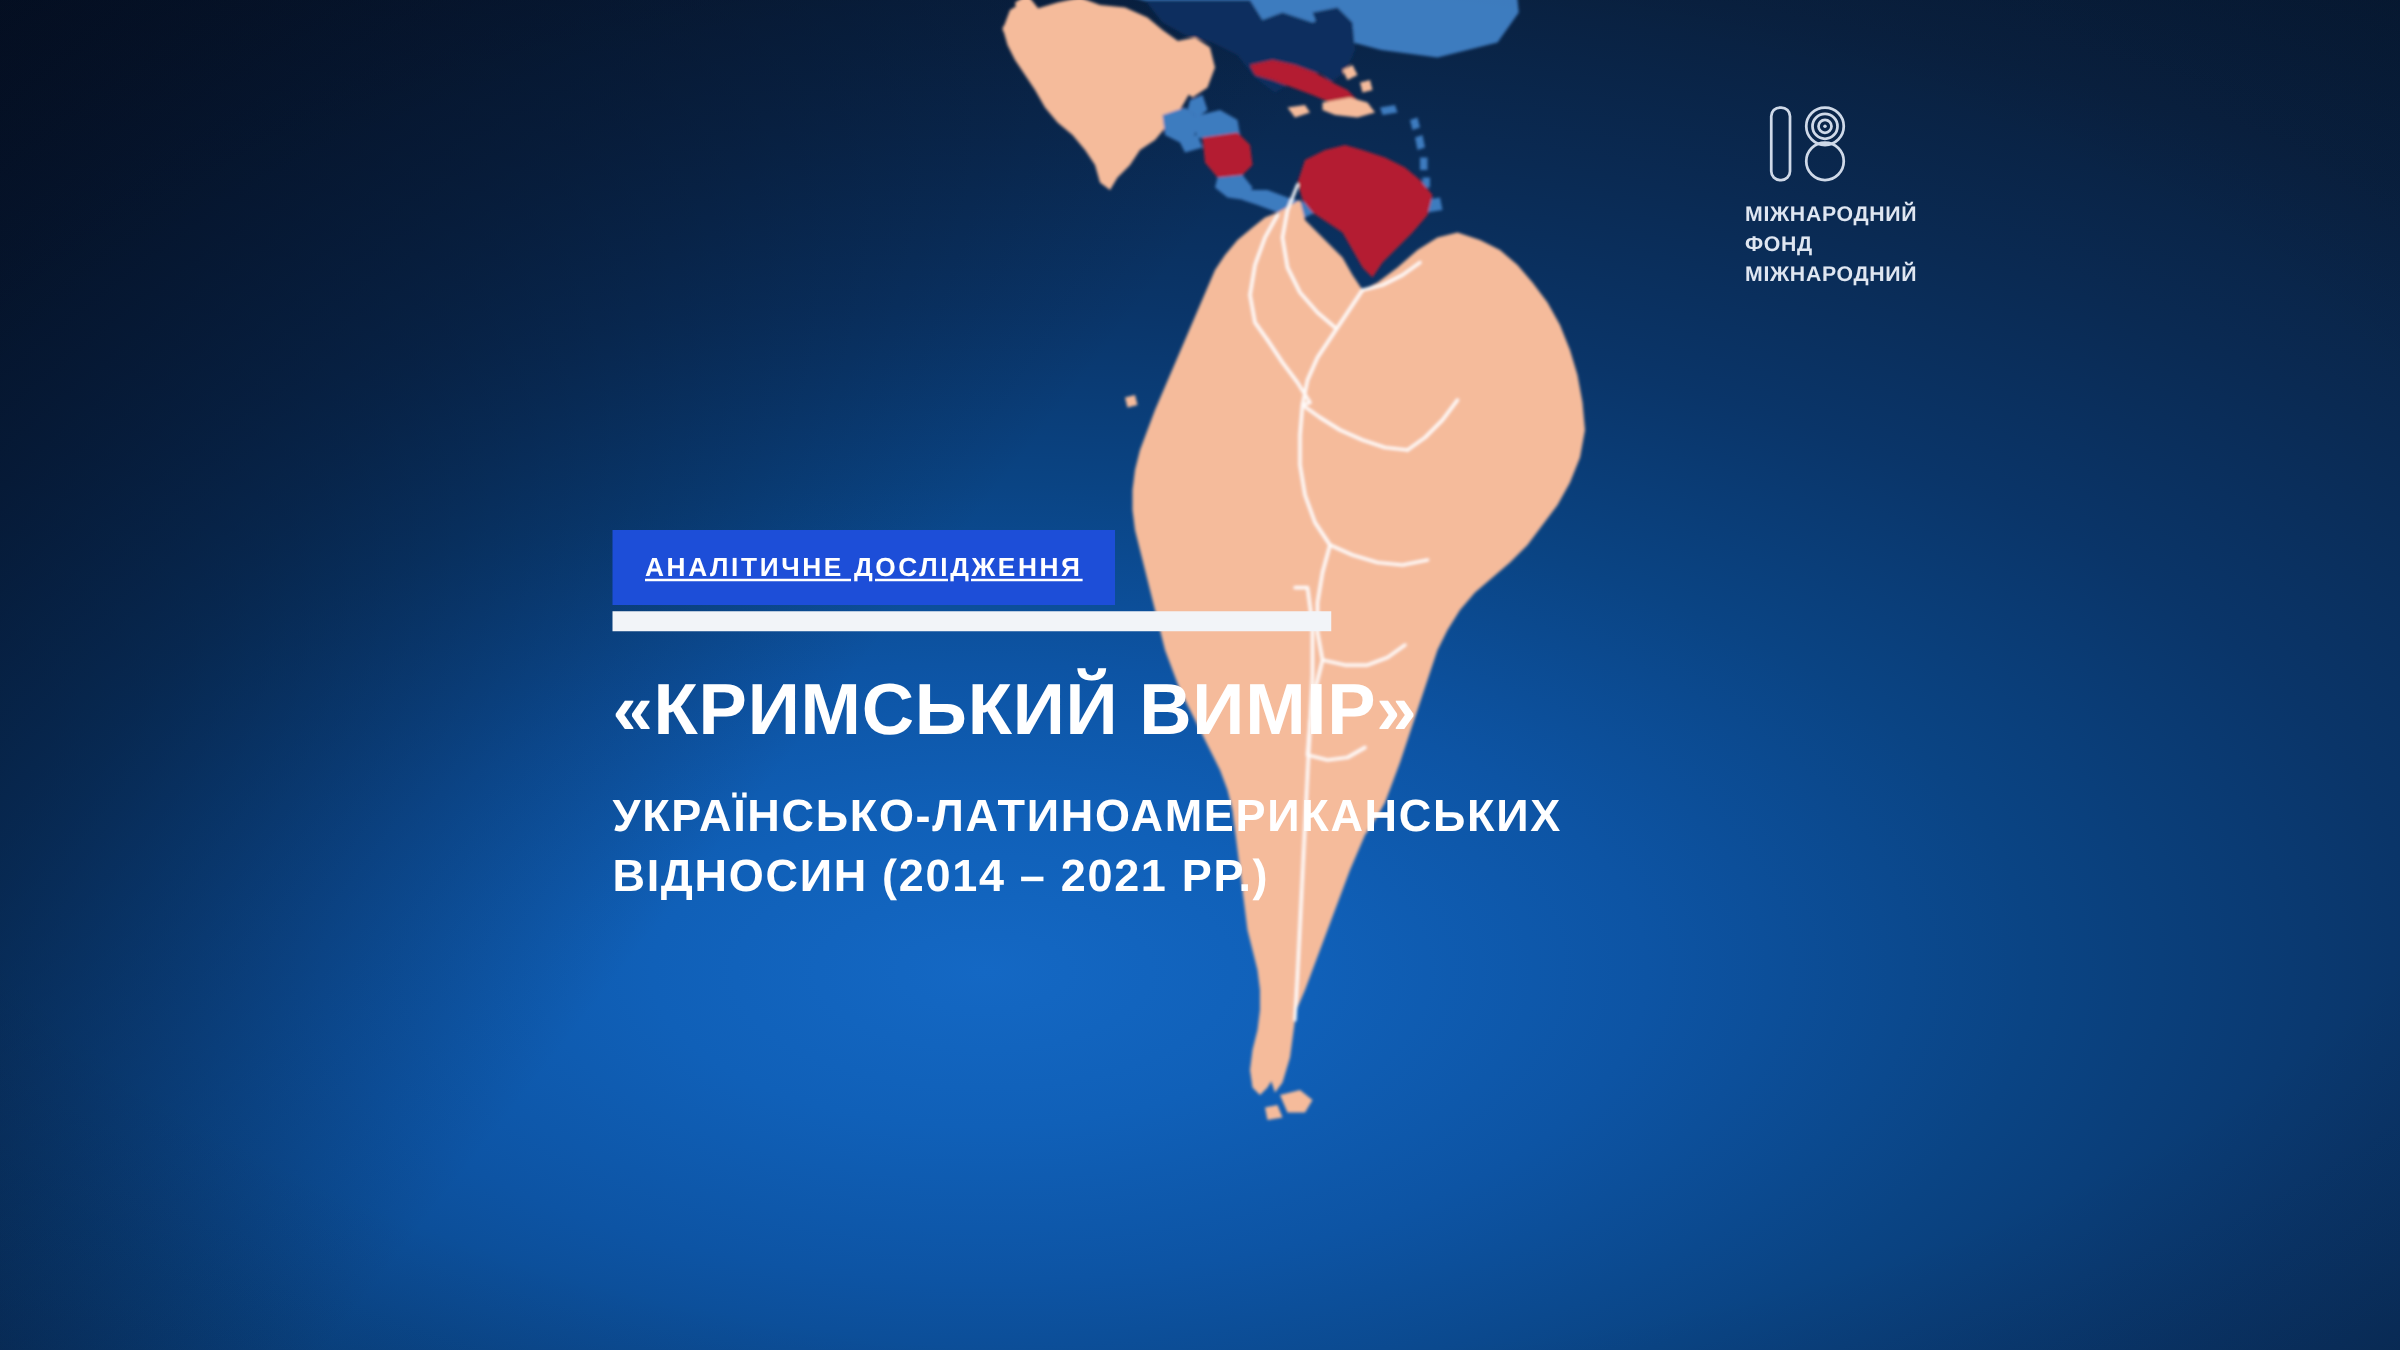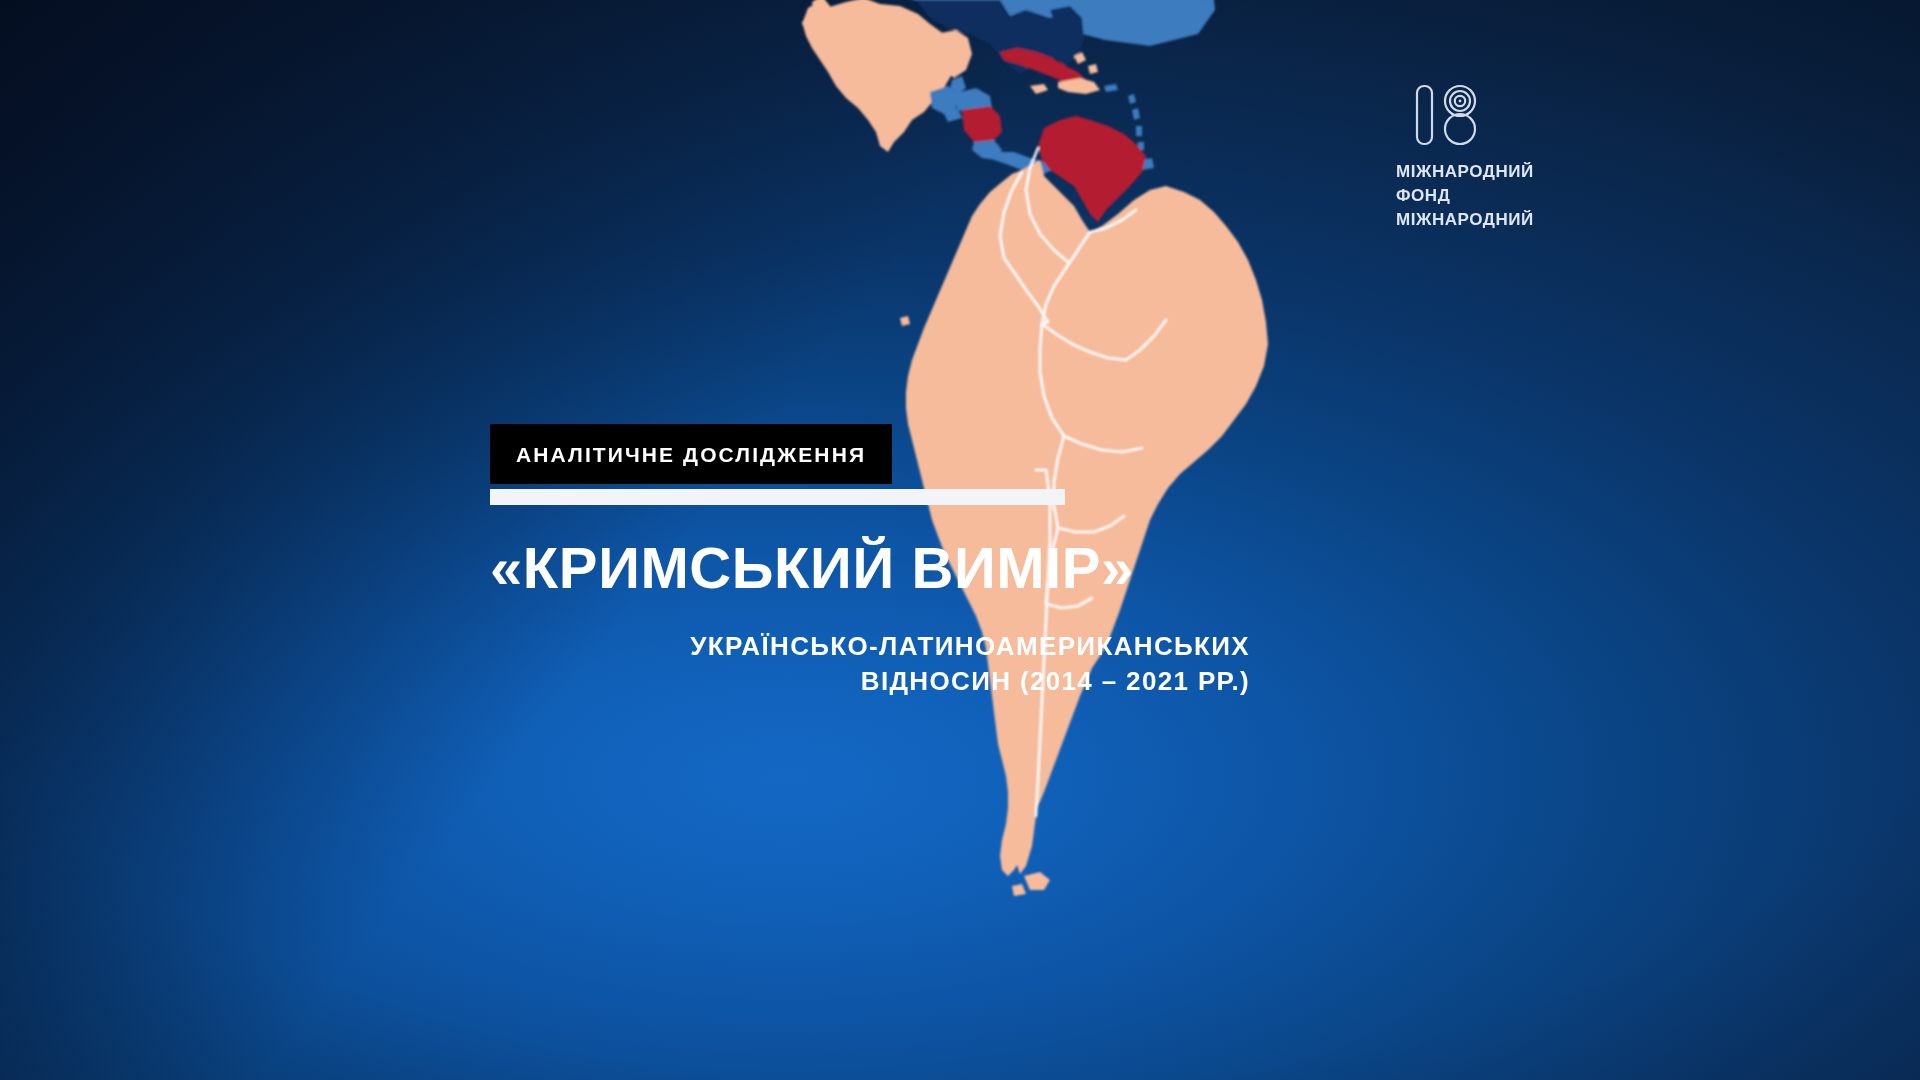--- a/index.html
+++ b/index.html
@@ -64,28 +64,29 @@
   
   #title-block {
     position: absolute;
     left: 490px;
     top: 424px;
     width: 760px;
   }
 
   #badge {
     display: inline-block;
-    background: #000000;
+    background: #1d4ed8;
     color: #ffffff;
     font-size: 21px;
     font-weight: bold;
     letter-spacing: 2.1px;
     line-height: 1;
     padding: 20px 26px 19px 26px;
     white-space: nowrap;
+    text-decoration: underline;
   }
 
   #rule {
     width: 575px;
     height: 16px;
     background: #f2f4f8;
     margin-top: 5px;
   }
 
   #main-title {
@@ -94,25 +95,24 @@
     font-size: 58px;
     font-weight: bold;
     letter-spacing: 0.6px;
     line-height: 1.06;
     white-space: nowrap;
   }
 
   #subtitle {
     margin: 31px 0 0 0;
     color: #ffffff;
-    font-size: 26px;
+    font-size: 36px;
     font-weight: bold;
     letter-spacing: 1.35px;
     line-height: 1.33;
-    text-align: right;
   }
   #subtitle .sub-line { display: block; white-space: nowrap; }
 
   
   #logos {
     position: absolute;
     top: 84px;
     left: 1396px;
     width: 400px;
     height: 130px;

